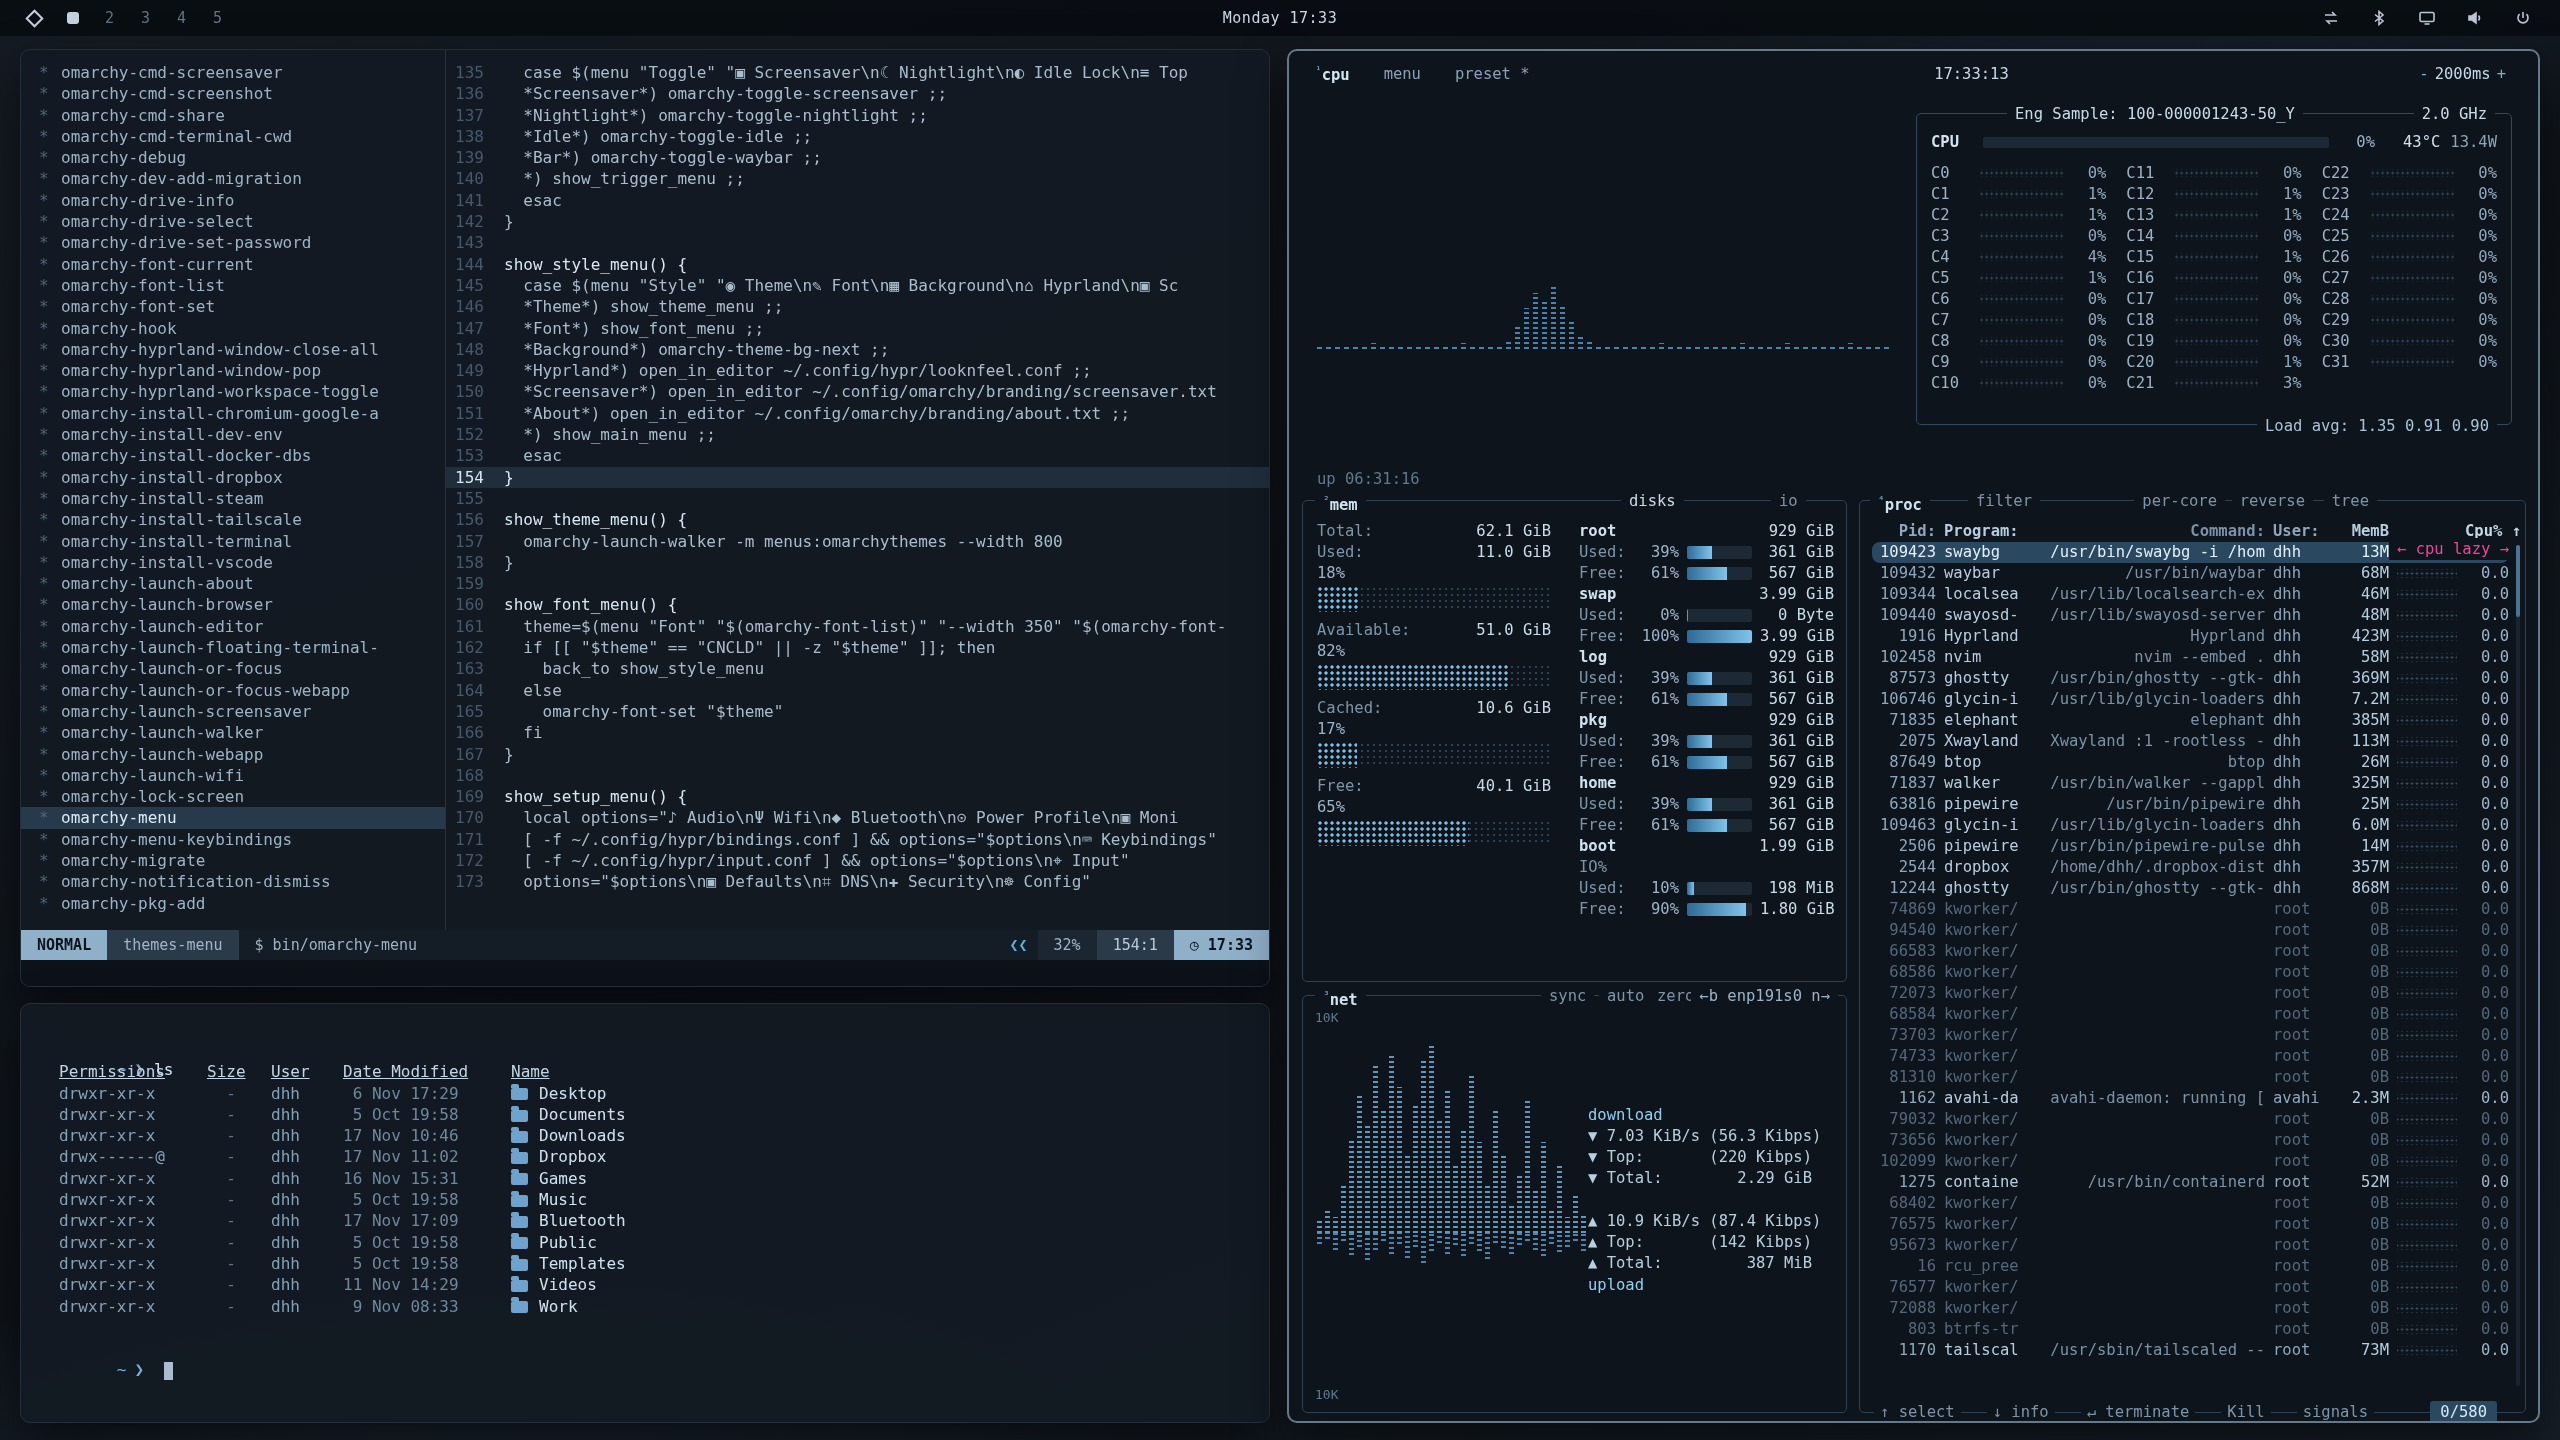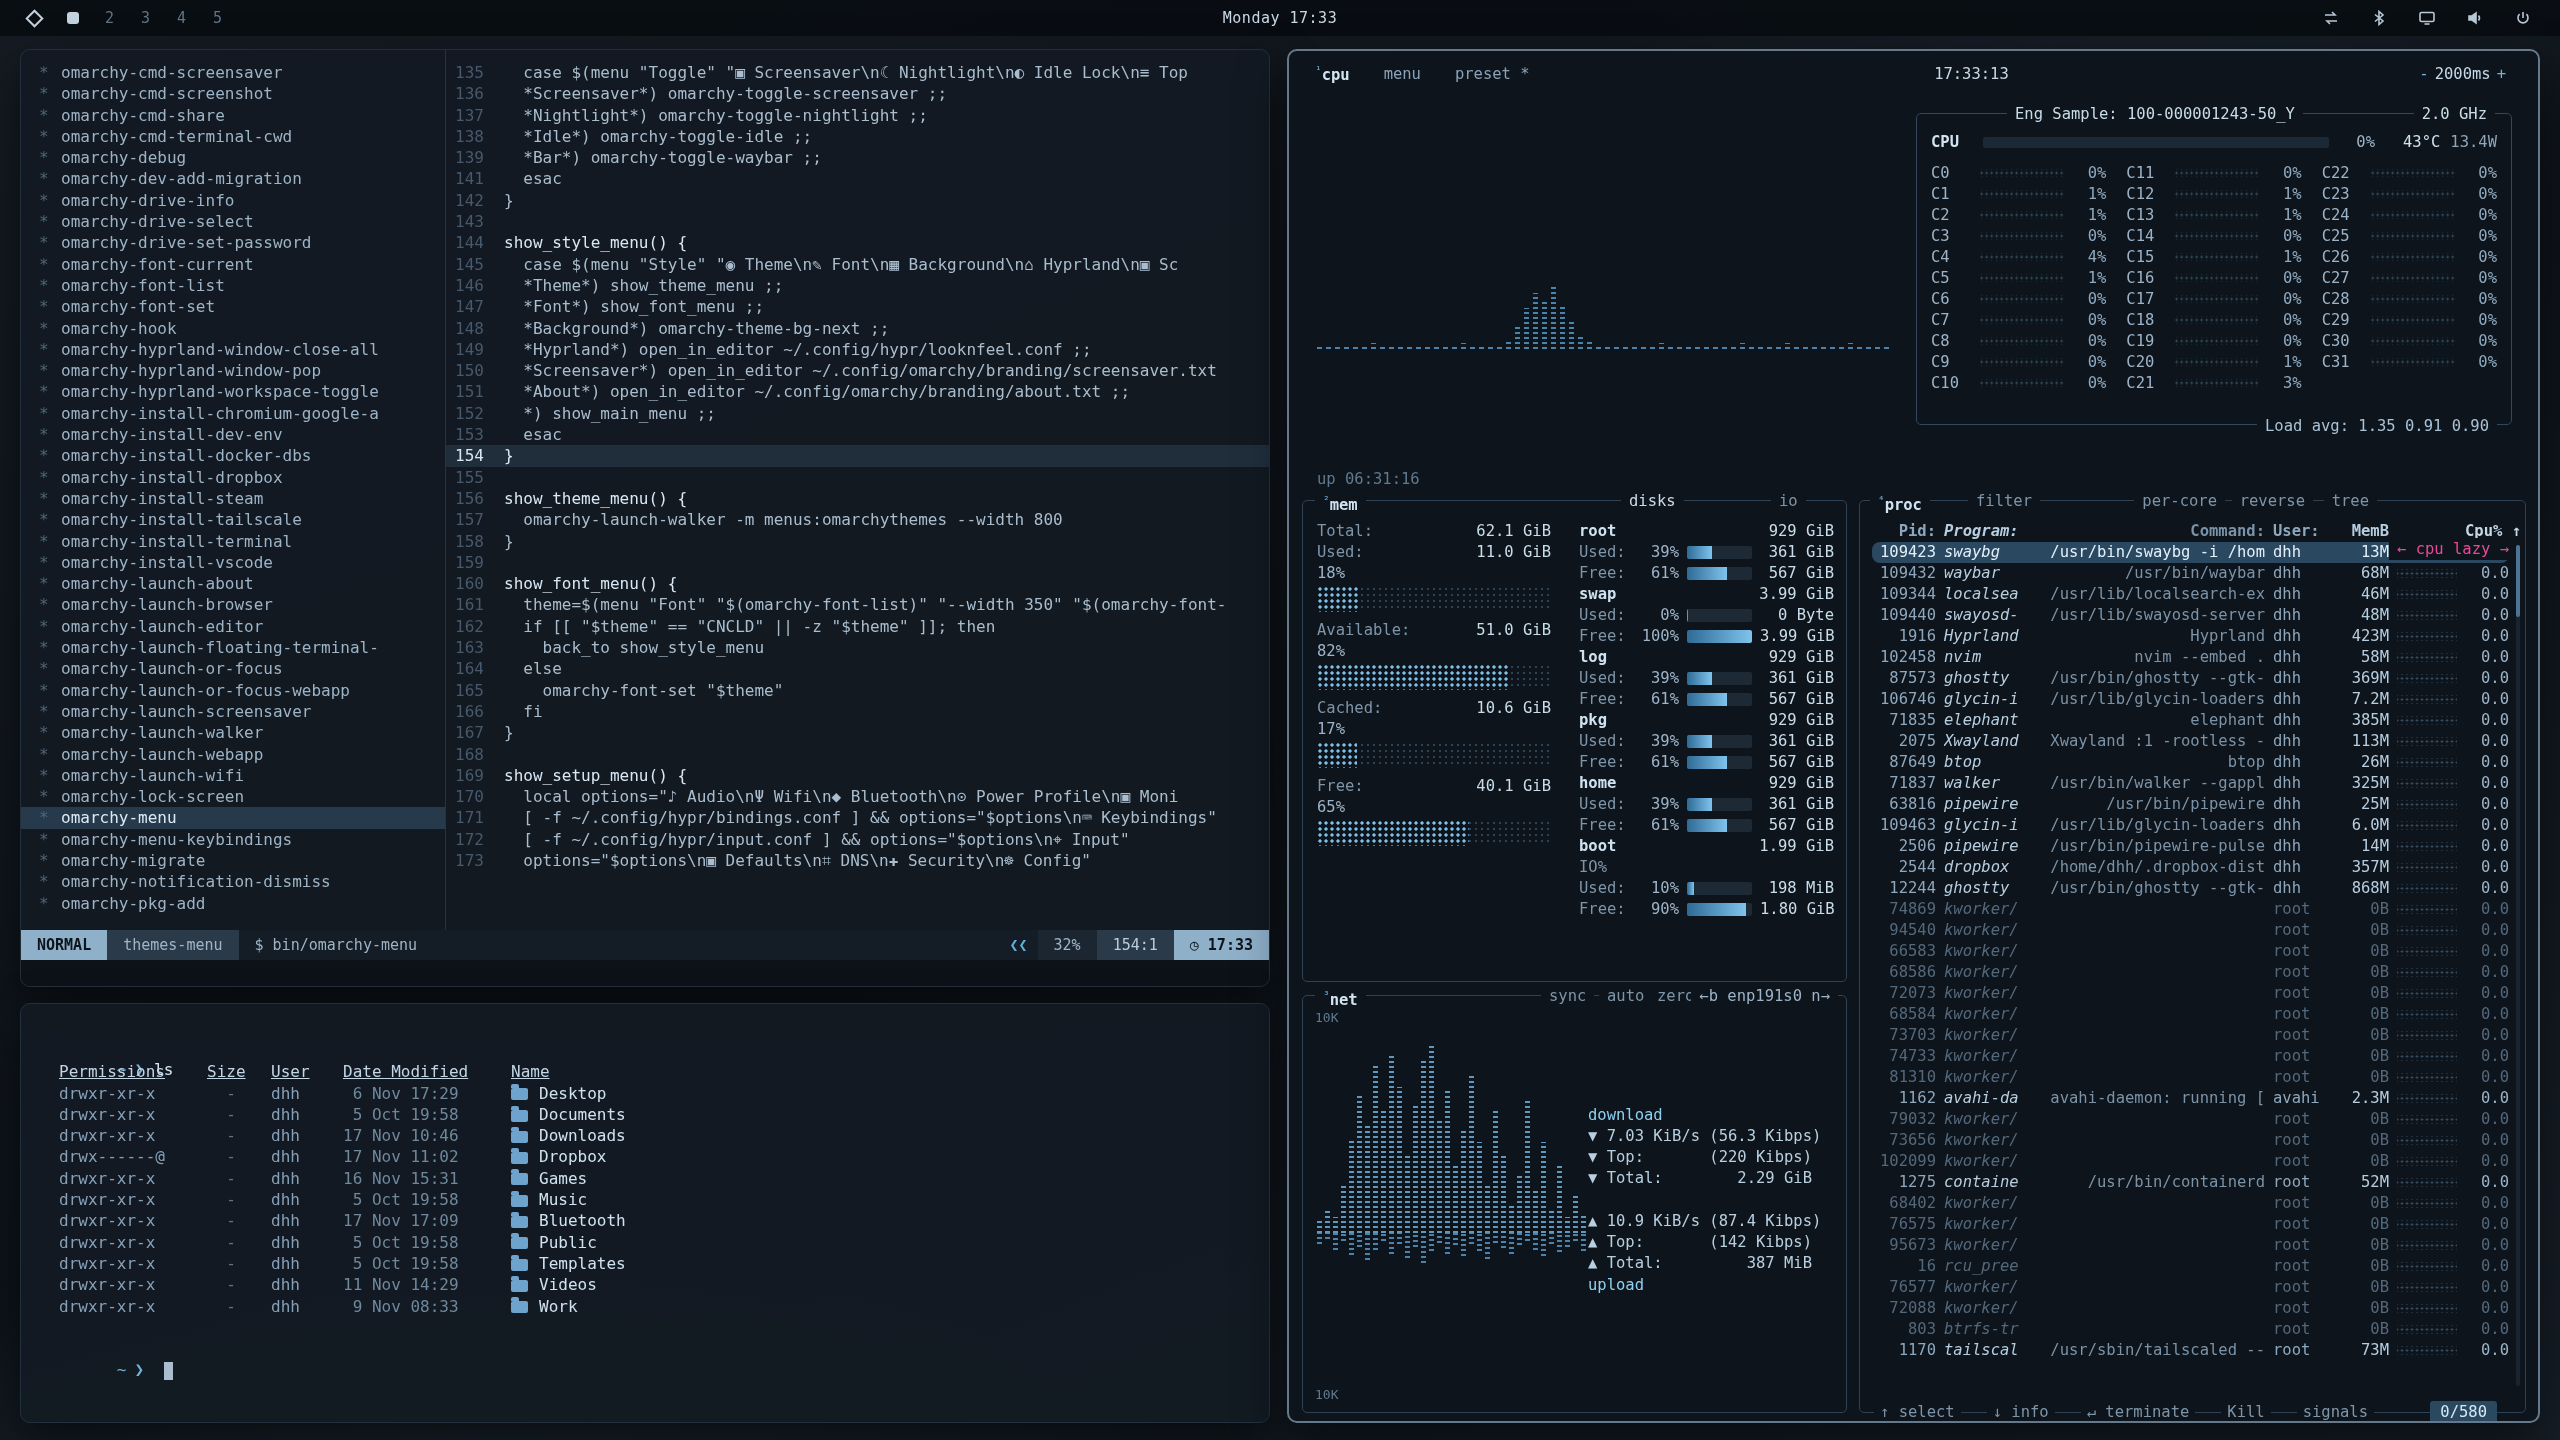--- a/index.html
+++ b/index.html
@@ -151,21 +151,21 @@
   
   .procbox{left:570px;top:449px;right:12px;height:913px;padding:14px 16px 8px 12px;}
   .procbox .t-proc{left:10px;}
   .procbox .t-filter{left:108px;color:#7e95a9;}
   .procbox .t-percore{right:300px;color:#7e95a9;}
   .procbox .t-reverse{right:212px;color:#7e95a9;}
   .procbox .t-tree{right:148px;color:#7e95a9;}
   .procbox .t-nav{right:8px;color:#ec4899;margin-top:48px;}
   .prow{display:grid;grid-template-columns:64px 94px minmax(0,1fr) 56px 52px 60px 44px;column-gap:8px;height:21px;line-height:21px;white-space:pre;align-items:center;}
   .prow .c-pid{text-align:right;color:#8ea7bd;}
-  .prow .c-prog{color:#b7cde0;overflow:hidden;font-style:italic;}
+  .prow .c-prog{color:#b7cde0;overflow:hidden;}
   .prow .c-cmd{color:#7b92a7;overflow:hidden;text-align:right;}
   .prow .c-user{color:#8ea7bd;}
   .prow .c-mem{text-align:right;color:#b7cde0;}
   .prow .c-lead{height:9px;background-image:radial-gradient(#32495d 1px,transparent 1.1px);background-size:5px 5px;background-position:center;}
   .prow .c-cpu{text-align:right;color:#9db3c8;}
   .proc-header{margin-top:6px;}
   .proc-header span{color:#c4d8e8;font-weight:bold;}
   .proc-header .c-mem,.proc-header .c-cpu{text-align:right;}
   .proc-header .c-lead{background:none;}
   .sort-arrow{color:#6fb4dc;font-weight:bold;}
@@ -453,20 +453,24 @@
           <div class="code-line">
             <span class="lnum">138</span>
             <span class="ltext">  *Idle*) omarchy-toggle-idle ;;</span>
           </div>
 
           <div class="code-line">
             <span class="lnum">139</span>
             <span class="ltext">  *Bar*) omarchy-toggle-waybar ;;</span>
           </div>
 
+          <div class="code-line">
+            <span class="lnum">140</span>
+            <span class="ltext">  *) show_trigger_menu ;;</span>
+          </div>
 
           <div class="code-line">
             <span class="lnum">141</span>
             <span class="ltext">  esac</span>
           </div>
 
           <div class="code-line">
             <span class="lnum">142</span>
             <span class="ltext">}</span>
           </div>

